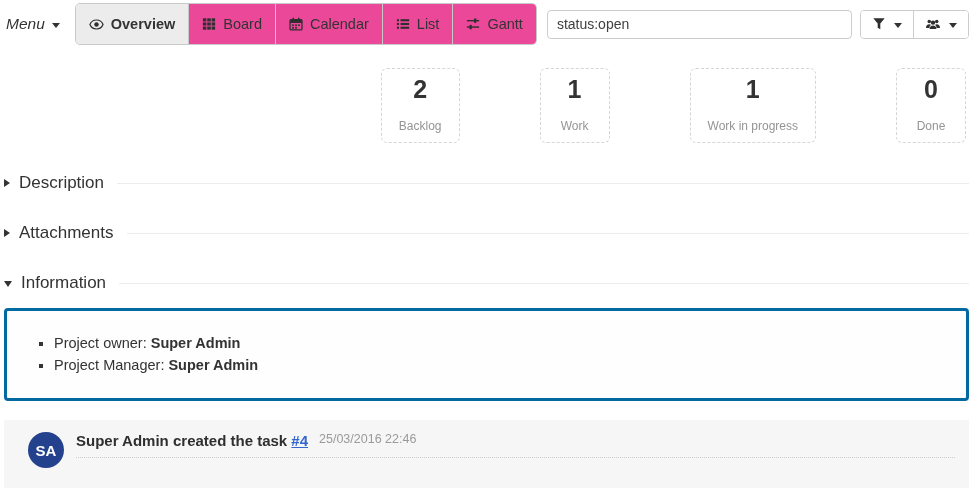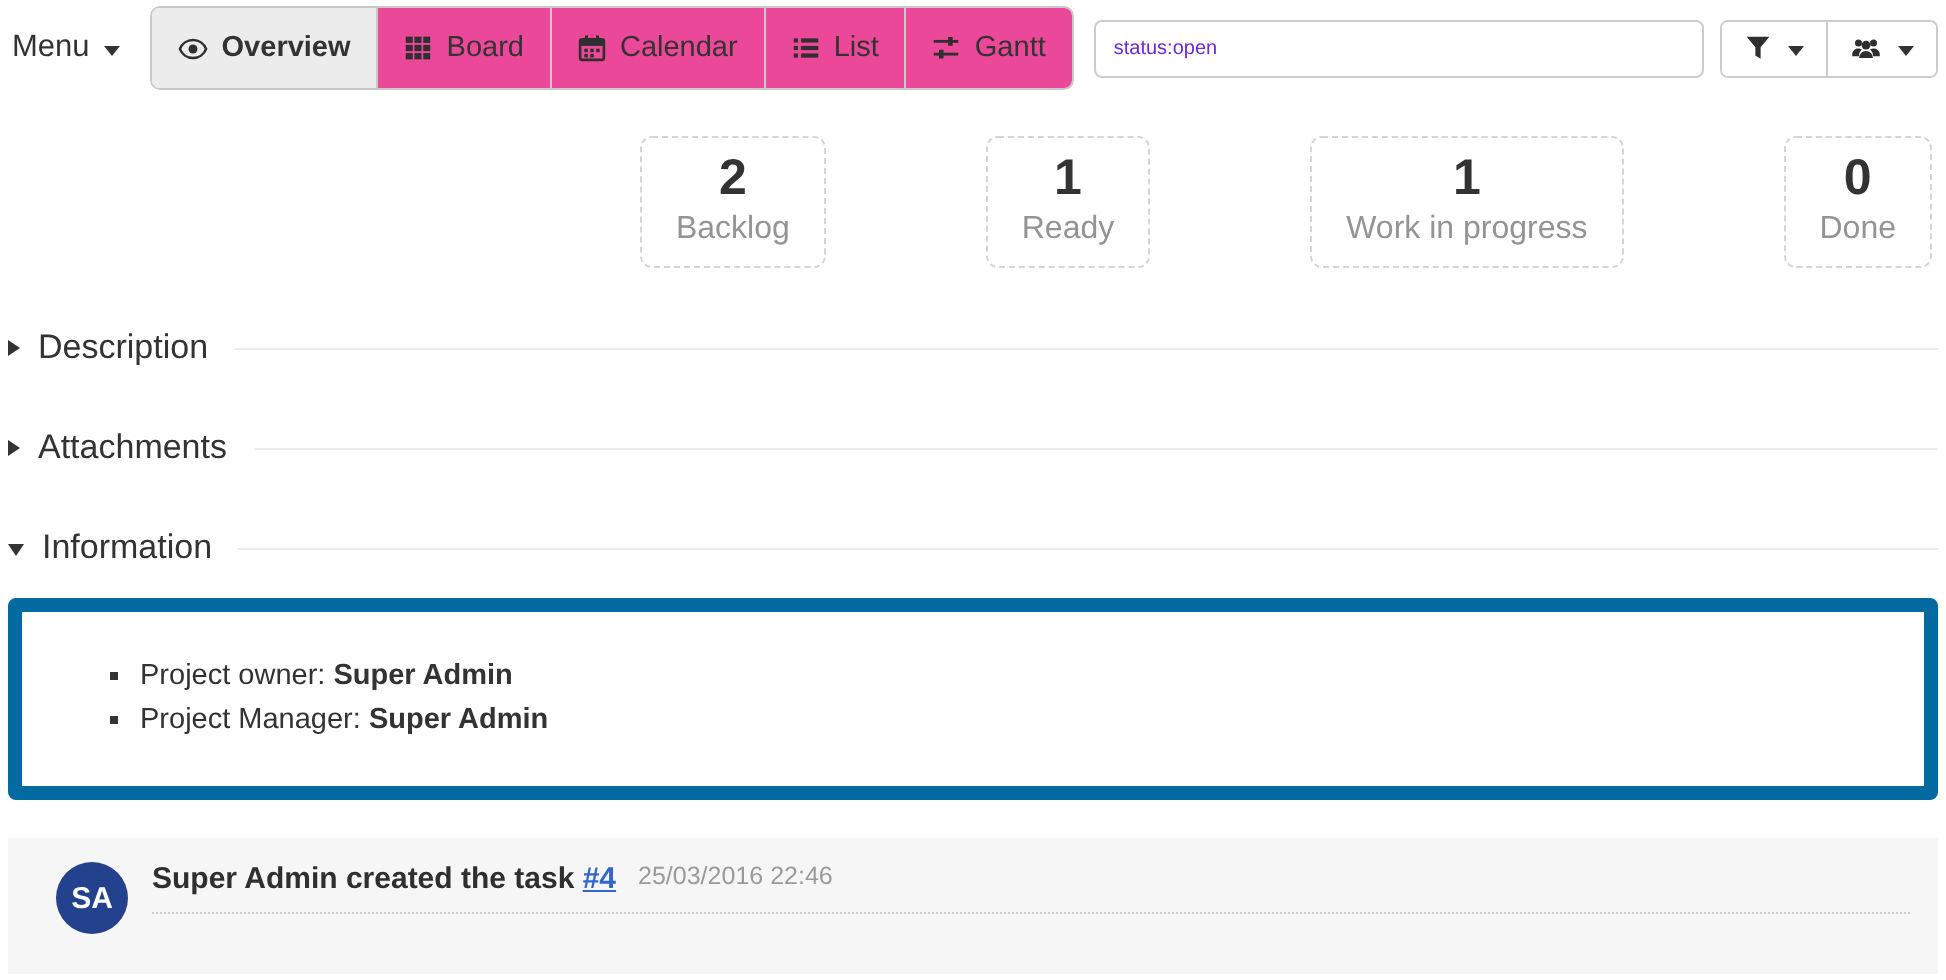--- a/index.html
+++ b/index.html
@@ -9,21 +9,21 @@
     color: #333;
     background: #fff;
     overflow: hidden;
   }
   .page { padding: 3px 4px 0 4px; }
 
   
   .toolbar { display: flex; align-items: center; }
   .menu-toggle {
     display: inline-flex; align-items: center; gap: 7px;
-    font-size: 15.5px; color: #333; cursor: pointer; padding: 4px 2px; margin-right: 13px;
+    font-size: 15.5px; color: #333; cursor: pointer; padding: 4px 2px; margin-right: 13px; font-style: italic;
   }
   .caret-down {
     width: 0; height: 0; display: inline-block;
     border-left: 4px solid transparent; border-right: 4px solid transparent;
     border-top: 5px solid #333; margin-top: 2px;
   }
   .view-switcher {
     display: inline-flex; border: 1px solid #c9c9c9; border-radius: 5px;
     overflow: hidden; background: #fff; height: 42px; margin-right: 10px;
   }
@@ -31,62 +31,62 @@
     display: inline-flex; align-items: center; gap: 7px;
     padding: 0 13px; font-size: 14.5px; color: #333;
     border-right: 1px solid #c9c9c9; cursor: pointer; background: #ec4899; white-space: nowrap;
   }
   .view-tab:last-child { border-right: none; }
   .view-tab.active { background: #ececec; font-weight: bold; }
   .tab-icon { display: inline-flex; color: #2f2f2f; }
 
   .search-input {
     height: 29px; width: 305px; border: 1px solid #ccc; border-radius: 4px;
-    padding: 0 9px; font-size: 10px; color: #6d28d9; font-family: inherit;
+    padding: 0 9px; font-size: 14px; color: #404040; font-family: inherit;
     outline: none; margin-right: 8px;
   }
   .filter-group {
     display: inline-flex; border: 1px solid #ccc; border-radius: 4px;
     overflow: hidden; height: 29px; background: #fff;
   }
   .filter-btn {
     display: inline-flex; align-items: center; gap: 8px; padding: 0 11px;
     background: #fff; border: none; cursor: pointer; color: #2f2f2f;
   }
   .filter-btn:first-child { border-right: 1px solid #ccc; }
 
   
   .stats-row { display: flex; justify-content: flex-end; gap: 80px; margin: 23px 3px 0 0; }
   .stat-box {
     border: 1px dashed #d5d5d5; border-radius: 6px; text-align: center;
     padding: 5px 17px 9px 17px; min-width: 70px;
   }
   .stat-count { font-size: 25px; font-weight: bold; color: #333; line-height: 1.25; }
-  .stat-label { font-size: 16px; color: #949494; margin-top: 1px; white-space: nowrap; }
+  .stat-label { font-size: 12px; color: #949494; margin-top: 14px; white-space: nowrap; }
 
   
   .section-header {
     display: flex; align-items: center; gap: 9px; margin-top: 30px;
     font-size: 17px; color: #333; cursor: pointer;
   }
   .section-header:first-of-type { margin-top: 27px; }
   .tri-right {
     width: 0; height: 0;
     border-left: 6px solid #333; border-top: 4.5px solid transparent; border-bottom: 4.5px solid transparent;
   }
   .tri-down {
     width: 0; height: 0;
     border-top: 6px solid #333; border-left: 4.5px solid transparent; border-right: 4.5px solid transparent;
     margin-top: 2px;
   }
   .section-rule { flex: 1; border-top: 1px solid #ececec; margin-left: 4px; }
 
   .info-panel {
-    border: 7px solid #0369a1; border-radius: 4px; margin-top: 15px;
-    padding: 21px 10px 22px 22px; background: #fefefe;
+    border: 3px solid #0369a1; border-radius: 4px; margin-top: 15px;
+    padding: 21px 10px 22px 10px; background: #fefefe;
   }
   .info-panel ul { list-style: square; padding-left: 37px; font-size: 14.5px; color: #333; }
   .info-panel li { line-height: 22px; }
   .info-value { font-weight: bold; }
 
   
   .activity-event {
     display: flex; gap: 12px; background: #f6f6f6;
     margin-top: 19px; padding: 12px 14px 20px 24px;
   }
@@ -210,21 +210,21 @@
     </div>
   </div>
 
   <div class="stats-row">
     <div class="stat-box">
       <div class="stat-count">2</div>
       <div class="stat-label">Backlog</div>
     </div>
     <div class="stat-box">
       <div class="stat-count">1</div>
-      <div class="stat-label">Ready</div>
+      <div class="stat-label">Work</div>
     </div>
     <div class="stat-box">
       <div class="stat-count">1</div>
       <div class="stat-label">Work in progress</div>
     </div>
     <div class="stat-box">
       <div class="stat-count">0</div>
       <div class="stat-label">Done</div>
     </div>
   </div>

